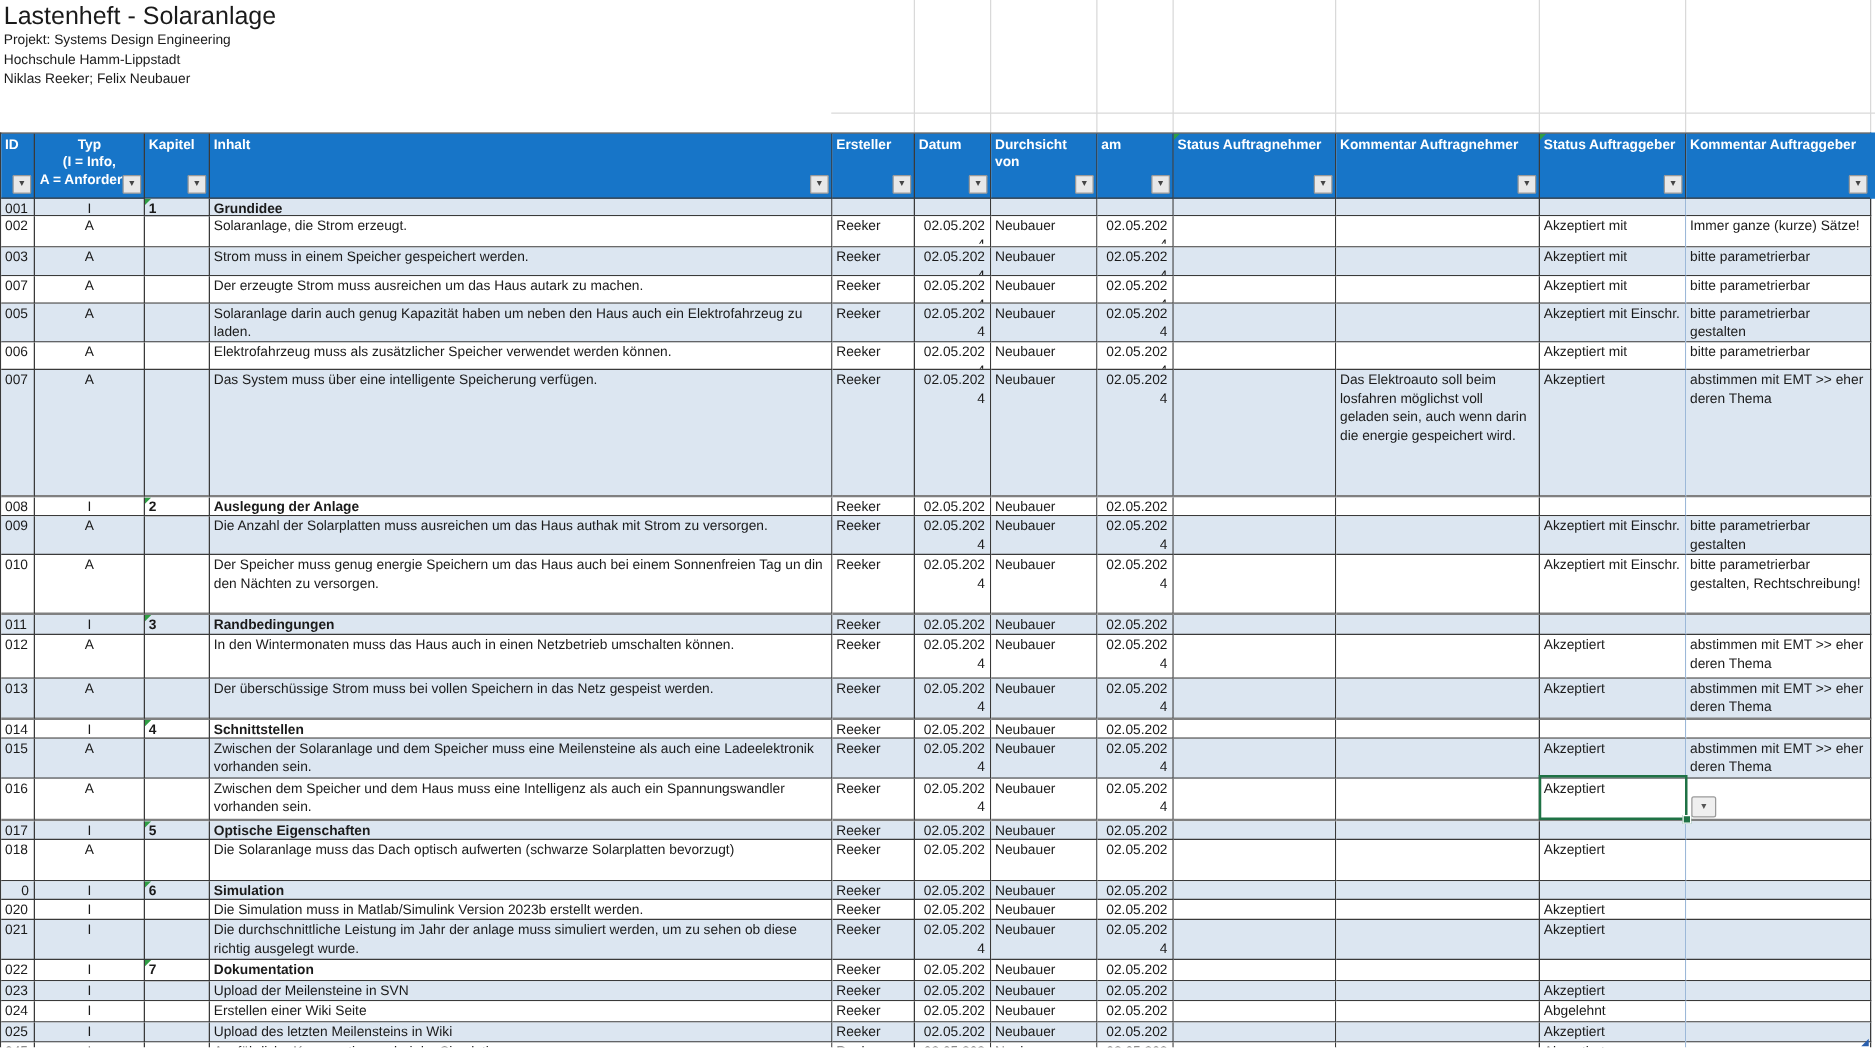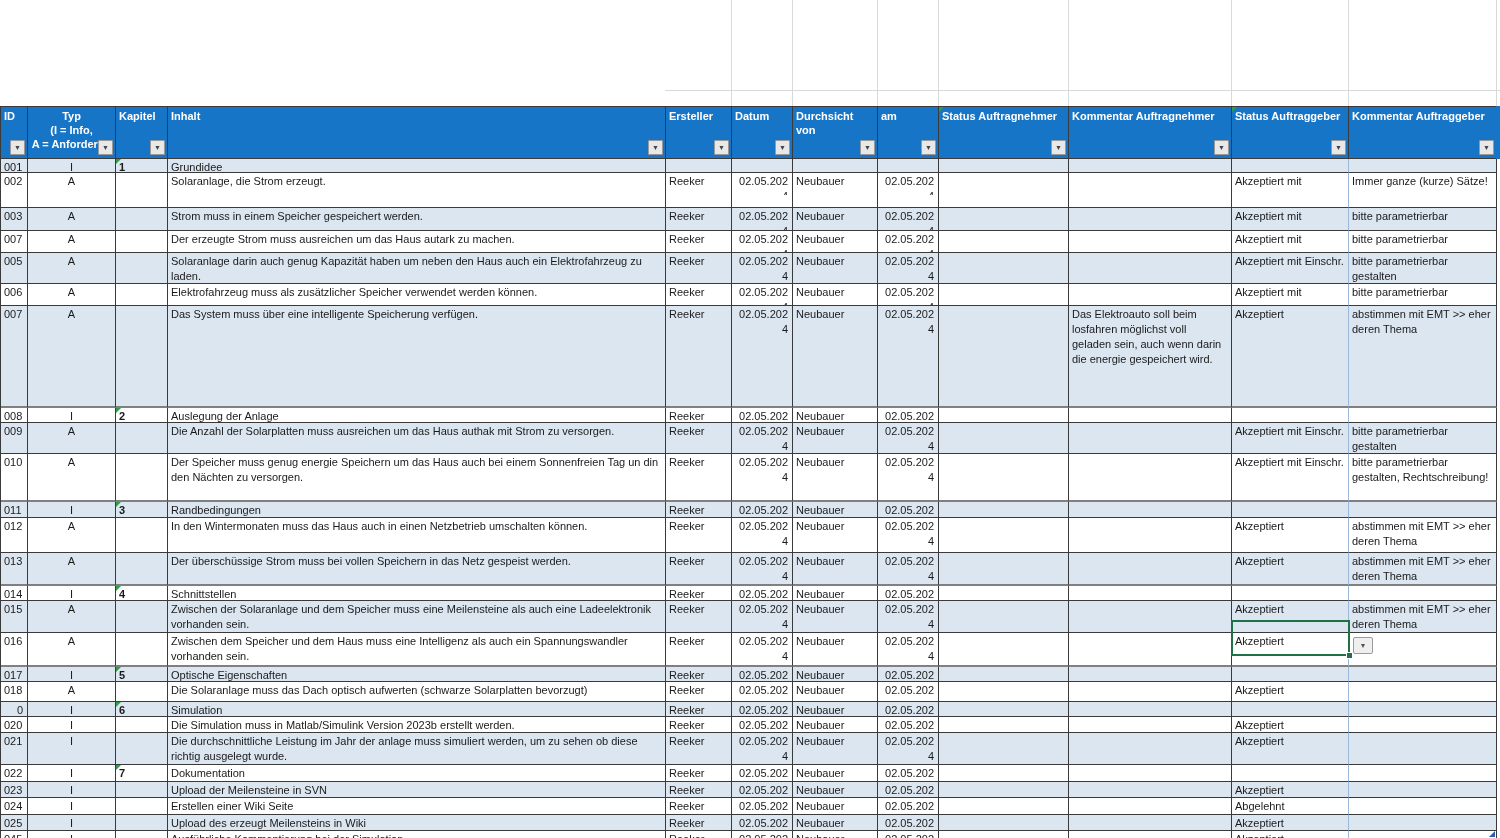--- a/index.html
+++ b/index.html
@@ -33,21 +33,21 @@
   th{border-right:1px solid var(--border);border-bottom:1px solid var(--border);
      background:var(--header-bg);color:#fff;text-align:left;position:relative;}
   #table-wrap table{border-top:1px solid var(--border);border-left:1px solid var(--border);}
   tr.band td{background:var(--band);}
   .cellc{padding:1px 3px 0 3px;font-size:11px;line-height:15px;overflow:hidden;box-sizing:border-box;white-space:normal;word-wrap:break-word;}
   .hcell{padding:2px 3px 0 3px;font-size:11px;line-height:14px;font-weight:bold;overflow:hidden;box-sizing:border-box;white-space:pre-line;}
   th.c-typ .hcell{text-align:center;}
   td.c-dat .cellc,td.c-am .cellc{text-align:right;padding-right:4px;}
   td.c-typ .cellc{text-align:center;}
   td.c-kap .cellc{font-weight:bold;}
-  tr.sec td.c-inhalt .cellc{font-weight:normal;}
+  tr.sec td.c-inhalt .cellc{font-weight:bold;}
   td.c-sag{border-right-color:var(--light-divider);}
   tr.thick td{border-bottom:2px solid #808080;}
   td.green-corner,th.green-corner{position:relative;}
   td.green-corner::after,th.green-corner::after{
     content:"";position:absolute;top:0;left:0;
     border-top:5px solid var(--indicator);border-right:5px solid transparent;}
   
   .filter-btn{
     position:absolute;right:2px;bottom:3px;width:15px;height:15px;
     background:#e8e8e8;border:1px solid #999;box-sizing:border-box;
@@ -71,20 +71,26 @@
       <div class="gl-v" style="left: 792px;"></div>
       <div class="gl-v" style="left: 877px;"></div>
       <div class="gl-v" style="left: 938px;"></div>
       <div class="gl-v" style="left: 1068px;"></div>
       <div class="gl-v" style="left: 1231px;"></div>
       <div class="gl-v" style="left: 1348px;"></div>
       <div class="gl-v" style="left: 1496px;"></div>
       <div class="gl-h" style="left: 665px; top: 90px; width: 835px;"></div>
     </div>
 
+  <div id="title-block">
+    <div id="page-title">Lastenheft - Solaranlage</div>
+    <div class="subtitle">Projekt: Systems Design Engineering</div>
+    <div class="subtitle">Hochschule Hamm-Lippstadt</div>
+    <div class="subtitle">Niklas Reeker; Felix Neubauer</div>
+  </div>
 
   <div id="table-wrap">
     <table id="req-table" style="width: 1496px;">
         <colgroup>
           <col style="width: 27px;">
           <col style="width: 88px;">
           <col style="width: 52px;">
           <col style="width: 498px;">
           <col style="width: 66px;">
           <col style="width: 61px;">
@@ -216,21 +222,21 @@
             <td class="c-san">
               <div class="cellc" style="height: 22px;"></div>
             </td>
             <td class="c-kan">
               <div class="cellc" style="height: 22px;"></div>
             </td>
             <td class="c-sag">
               <div class="cellc" style="height: 22px;">Akzeptiert mit</div>
             </td>
             <td class="c-kag">
-              <div class="cellc" style="height: 34px;">Immer ganze (kurze) Sätze!</div>
+              <div class="cellc" style="height: 24px;">Immer ganze (kurze) Sätze!</div>
             </td>
           </tr>
           <tr class="band">
             <td class="c-id">
               <div class="cellc" style="height: 22px;">003</div>
             </td>
             <td class="c-typ">
               <div class="cellc" style="height: 22px;">A</div>
             </td>
             <td class="c-kap">
@@ -791,21 +797,21 @@
             </td>
             <td class="c-sag">
               <div class="cellc" style="height: 14px;"></div>
             </td>
             <td class="c-kag">
               <div class="cellc" style="height: 14px;"></div>
             </td>
           </tr>
           <tr class="">
             <td class="c-id">
-              <div class="cellc" style="height: 19px;">018</div>
+              <div class="cellc" style="height: 32px;">018</div>
             </td>
             <td class="c-typ">
               <div class="cellc" style="height: 16px;">A</div>
             </td>
             <td class="c-kap">
               <div class="cellc" style="height: 16px;"></div>
             </td>
             <td class="c-inhalt">
               <div class="cellc" style="height: 16px;">Die Solaranlage muss das Dach optisch aufwerten (schwarze Solarplatten bevorzugt)</div>
             </td>
@@ -1066,21 +1072,21 @@
             <td class="c-id">
               <div class="cellc" style="height: 15px;">025</div>
             </td>
             <td class="c-typ">
               <div class="cellc" style="height: 15px;">I</div>
             </td>
             <td class="c-kap">
               <div class="cellc" style="height: 15px;"></div>
             </td>
             <td class="c-inhalt">
-              <div class="cellc" style="height: 15px;">Upload des erzeugt Meilensteins in Wiki</div>
+              <div class="cellc" style="height: 15px;">Upload des letzten Meilensteins in Wiki</div>
             </td>
             <td class="c-ers">
               <div class="cellc" style="height: 15px;">Reeker</div>
             </td>
             <td class="c-dat">
               <div class="cellc" style="height: 15px;">02.05.2024</div>
             </td>
             <td class="c-dur">
               <div class="cellc" style="height: 15px;">Neubauer</div>
             </td>

